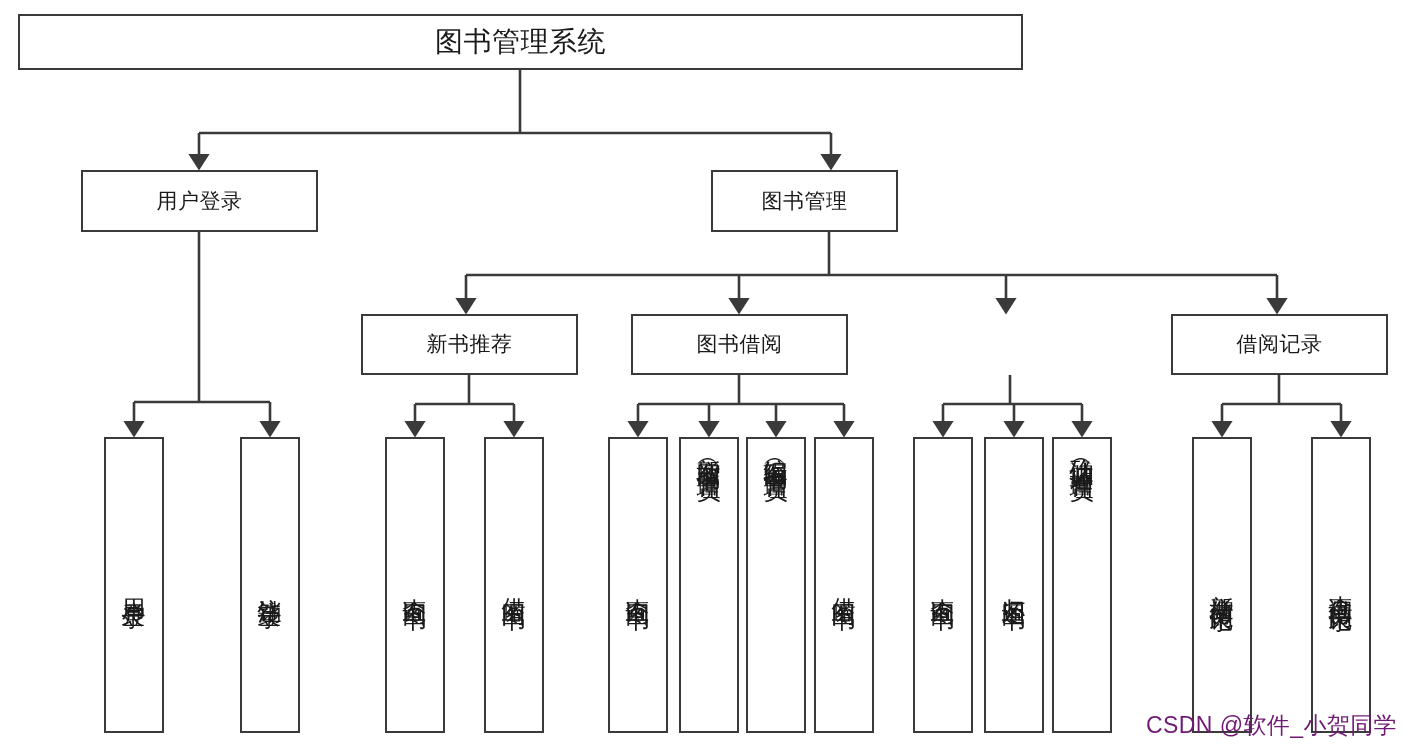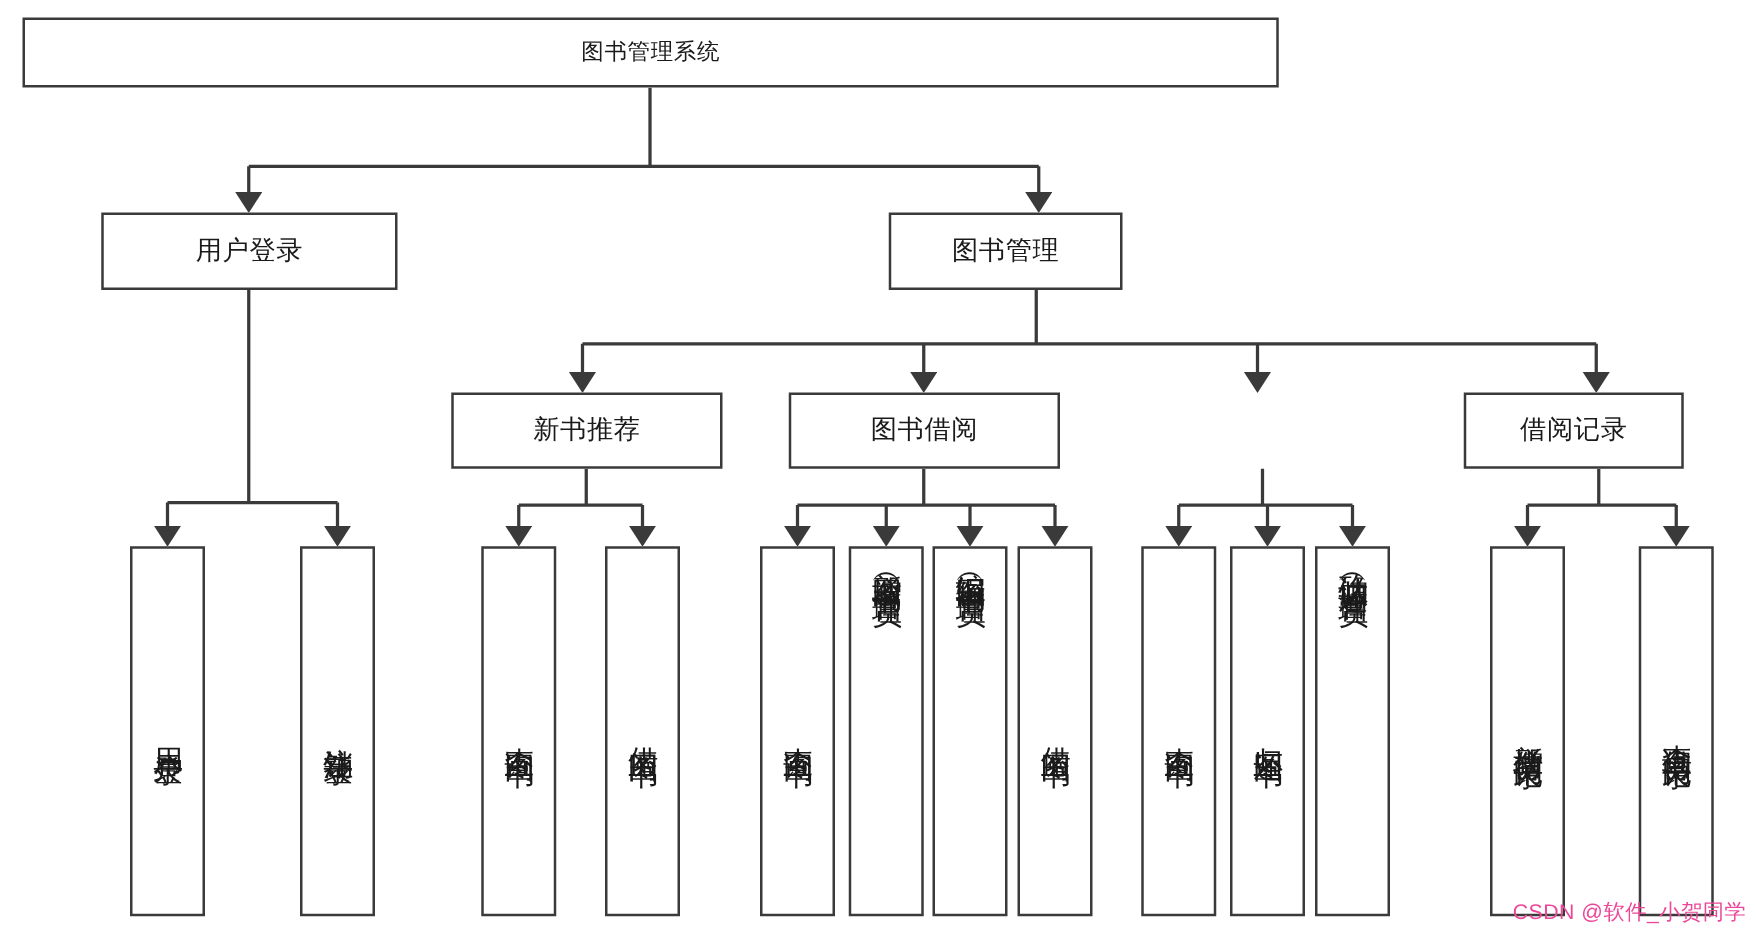--- a/index.html
+++ b/index.html
@@ -40,21 +40,21 @@
     text-align: center;
     line-height: 1.18;
     white-space: nowrap;
   }
   
   .node.horiz .label {
     font-size: 21px;
     letter-spacing: 0.5px;
   }
   .node.root .label {
-    font-size: 18px;
+    font-size: 28px;
   }
   
   .node.leaf {
     align-items: flex-start;
     justify-content: center;
     padding-top: 0;
   }
   .node.leaf .label {
     writing-mode: vertical-rl;
     text-orientation: upright;
@@ -63,22 +63,22 @@
     letter-spacing: 3px;
     white-space: nowrap;
   }
   .node.leaf.centered {
     align-items: center;
   }
   .watermark {
     position: absolute;
     right: 8px;
     bottom: 6px;
-    font-size: 17px;
-    color: #ec4899;
+    font-size: 23px;
+    color: #701a75;
     white-space: nowrap;
     letter-spacing: 0.4px;
     margin-top: 27px;
   }
 </style>
 </head>
 <body>
 
 <div id="canvas">
 
@@ -142,21 +142,21 @@
   <div class="node horiz" style="left:711px; top:170px; width:187px; height:62px;">
     <span class="label">图书管理</span>
   </div>
 
   <div class="node horiz" style="left:631px; top:314px; width:217px; height:61px;">
     <span class="label">图书借阅</span>
   </div>
   <div class="node horiz" style="left:361px; top:314px; width:217px; height:61px;">
     <span class="label">新书推荐</span>
   </div>
-  <div class="node horiz" style="left:1171px; top:314px; width:176px; height:61px;">
+  <div class="node horiz" style="left:1171px; top:314px; width:217px; height:61px;">
     <span class="label">借阅记录</span>
   </div>
 
   <div class="node leaf centered" style="left:104px; top:437px; width:60px; height:296px;">
     <span class="label">用户登录</span>
   </div>
   <div class="node leaf centered" style="left:240px; top:437px; width:60px; height:296px;">
     <span class="label">注销登录</span>
   </div>
 

